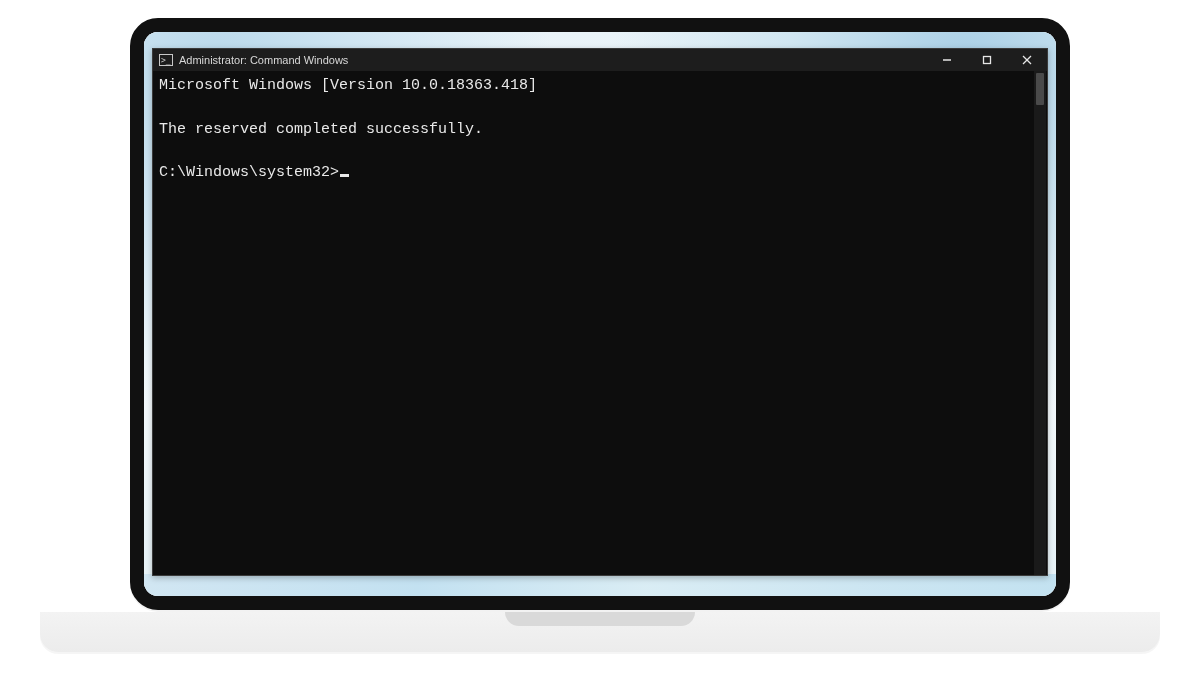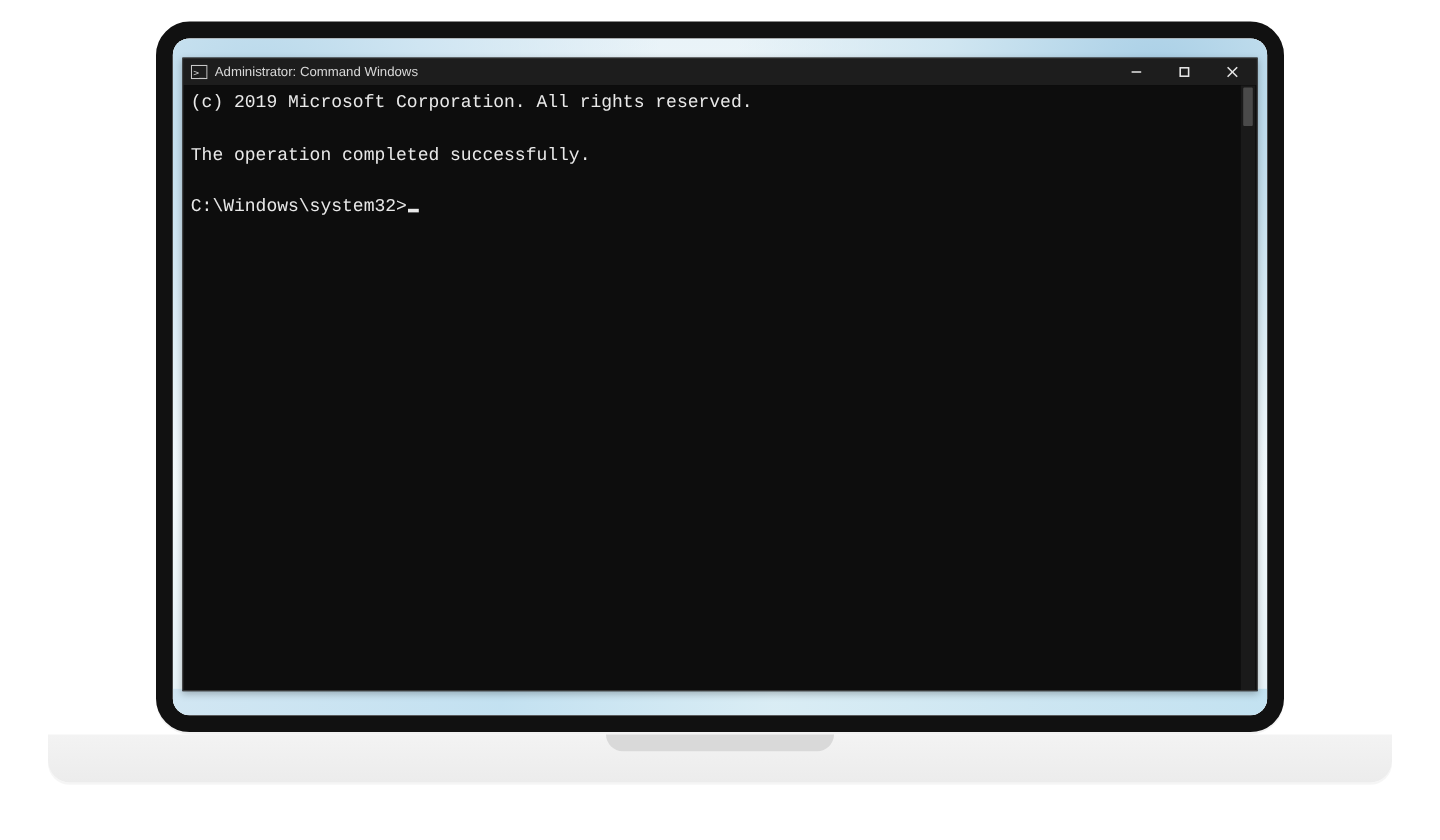--- a/index.html
+++ b/index.html
@@ -169,23 +169,23 @@
           </span>
           <span class="win-btn close">
             <svg viewBox="0 0 10 10">
                 <line x1="1" y1="1" x2="9" y2="9"></line>
                 <line x1="9" y1="1" x2="1" y2="9"></line>
               </svg>
           </span>
         </div>
 
         <div class="cmd-body">
-          <pre>(c) 2019 Microsoft Corporation. All rights reserved.</pre>
+          <pre>Microsoft Windows [Version 10.0.18363.418]</pre>
           <pre> </pre>
-          <pre>The operation completed successfully.</pre>
+          <pre>The reserved completed successfully.</pre>
           <pre> </pre>
           <span class="prompt-line"><span>C:\Windows\system32&gt;</span><span class="cursor-block"></span></span>
 
           <div class="scrollbar">
             <div class="thumb"></div>
           </div>
         </div>
 
       </div>
     </div>

